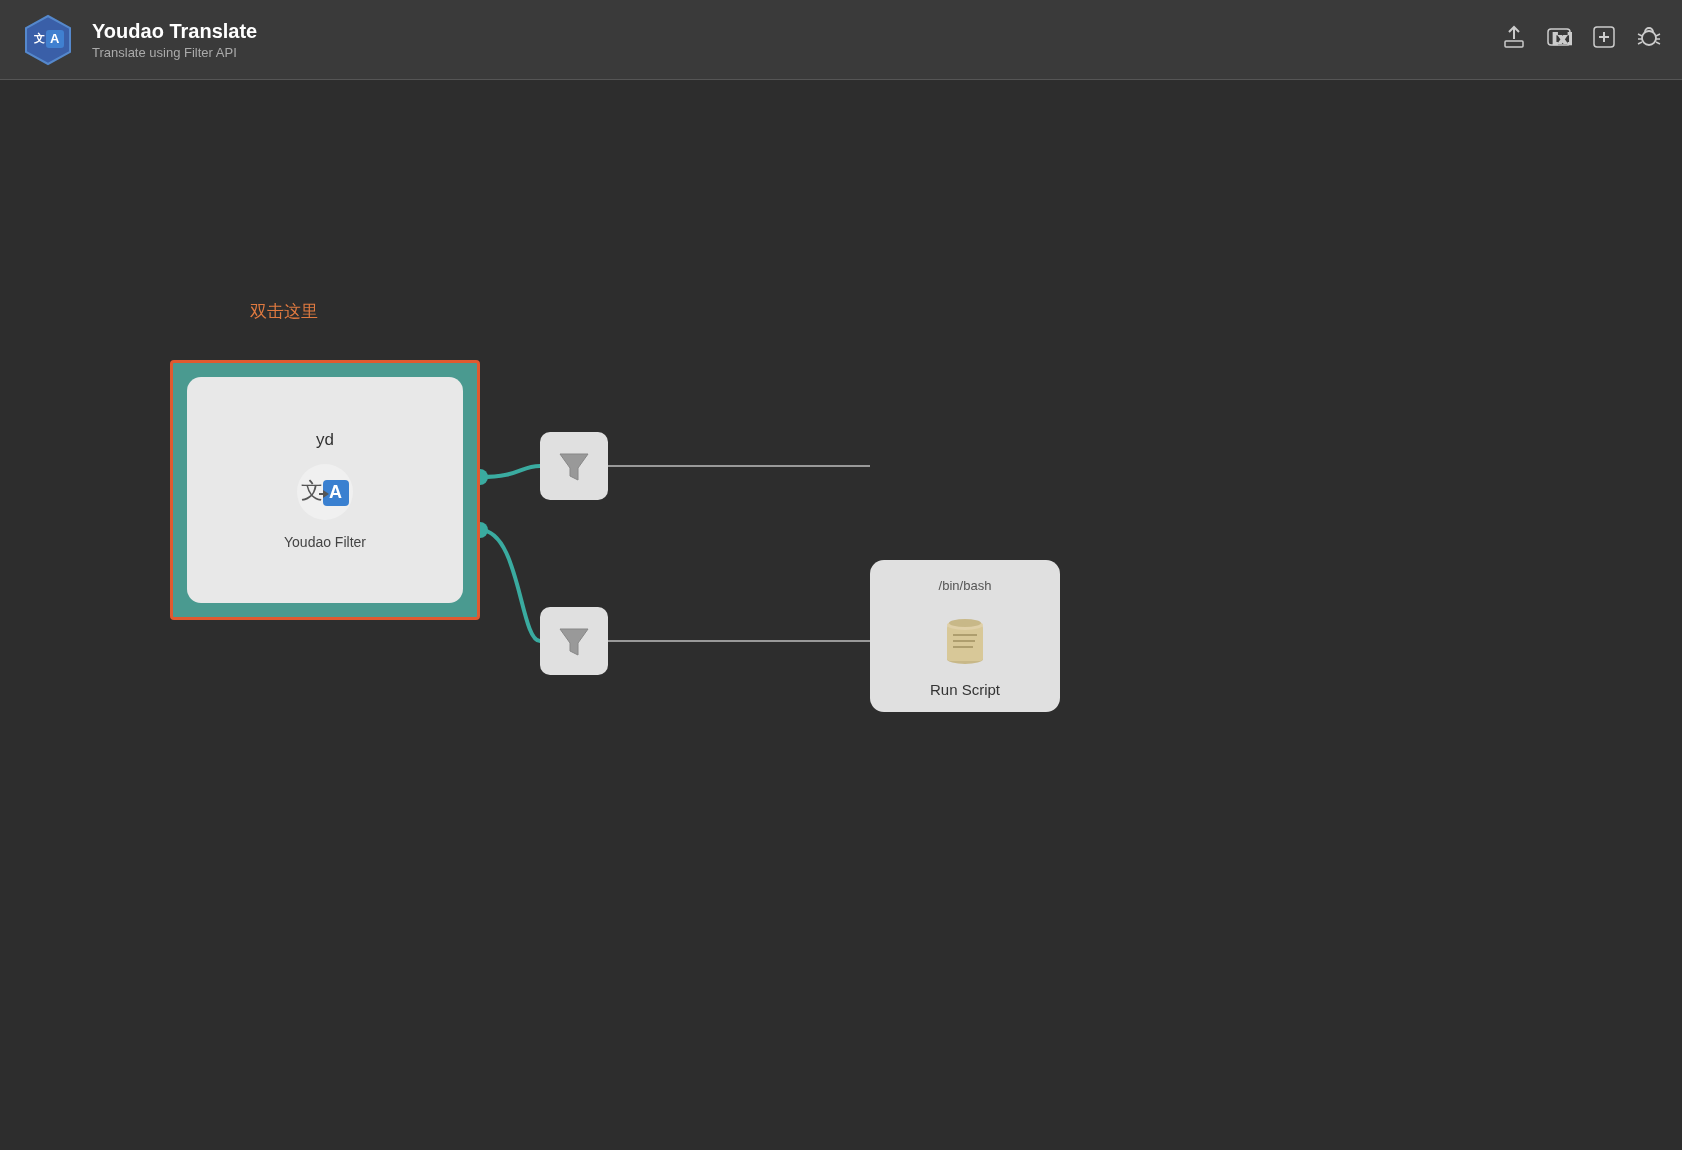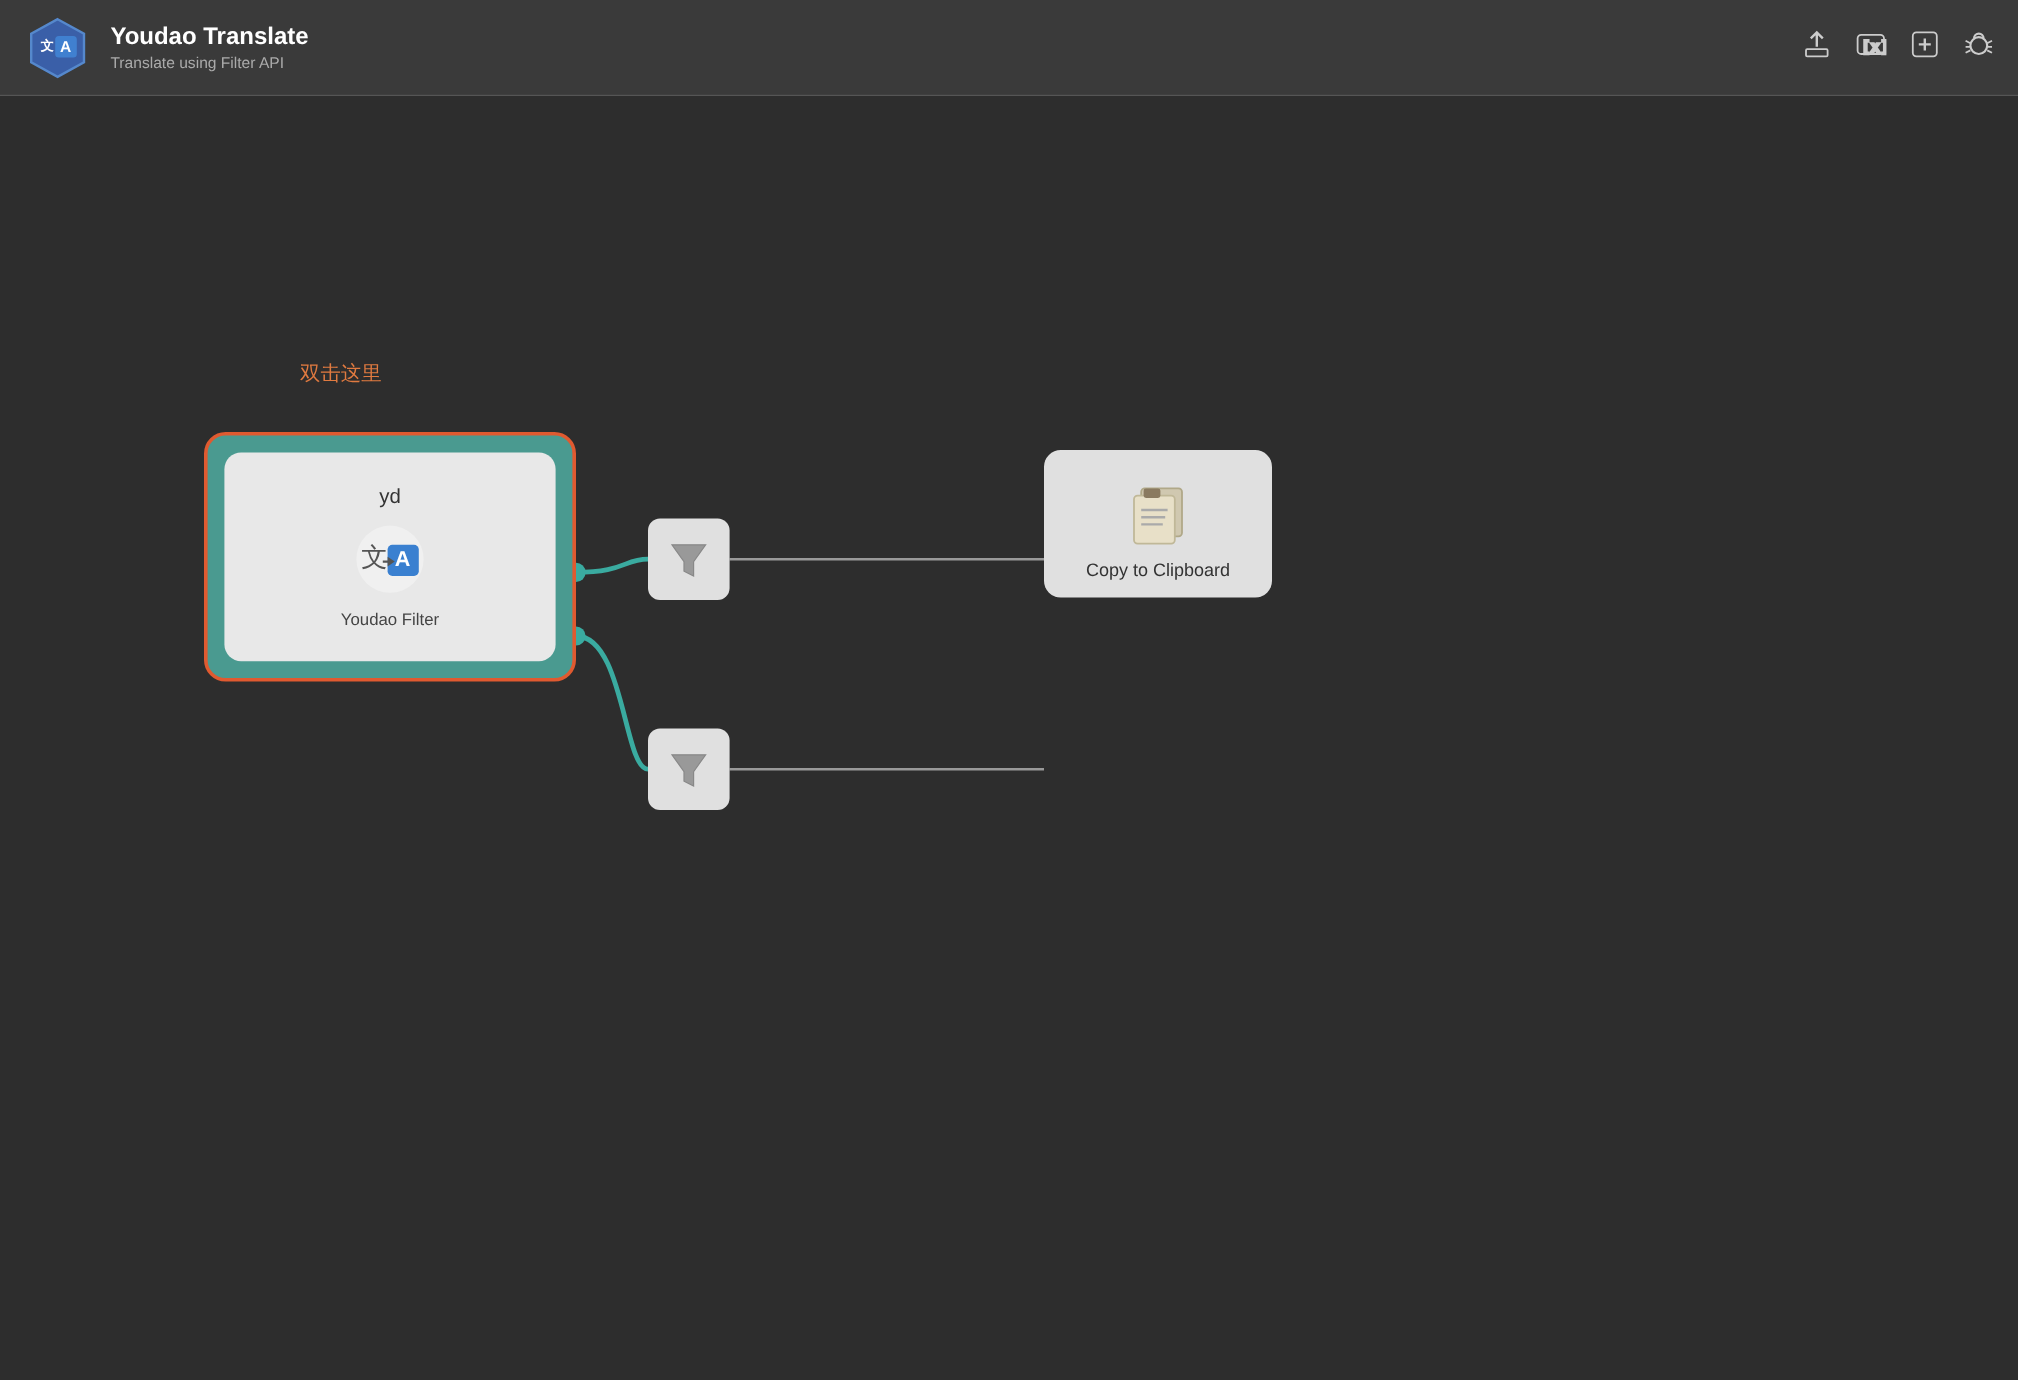--- a/index.html
+++ b/index.html
@@ -76,23 +76,23 @@
       font-size: 17px;
       font-weight: 500;
     }
 
     
     .script-filter-outer {
       position: absolute;
       top: 280px;
       left: 170px;
       width: 310px;
-      height: 208px;
+      height: 260px;
       border: 3px solid #e05a30;
-      border-radius: 18px;
+      border-radius: 4px;
       background: #4a9a90;
       padding: 14px;
       display: flex;
       align-items: center;
       justify-content: center;
     }
 
     .script-filter-inner {
       background: #e8e8e8;
       border-radius: 14px;
@@ -291,31 +291,32 @@
       <polygon points="4,6 32,6 22,20 22,32 14,28 14,20" fill="#999" stroke="#888" stroke-width="1"></polygon>
     </svg>
   </div>
 
   <div class="filter-node filter-node-bottom">
     <svg class="funnel-svg" viewBox="0 0 36 36">
       <polygon points="4,6 32,6 22,20 22,32 14,28 14,20" fill="#999" stroke="#888" stroke-width="1"></polygon>
     </svg>
   </div>
 
-  <div class="output-node output-node-top">
+
+  <div class="output-node output-node-bottom">
+    <div class="output-node-subtitle">/bin/bash</div>
 
     <svg width="64" height="64" viewBox="0 0 64 64">
 
-      <rect x="18" y="14" width="34" height="40" rx="3" fill="#d0c8b0" stroke="#b0a888" stroke-width="1.5"></rect>
-
-      <rect x="12" y="20" width="34" height="40" rx="3" fill="#e8e0c8" stroke="#c0b898" stroke-width="1.5"></rect>
-
-      <rect x="20" y="14" width="14" height="8" rx="2" fill="#8a7a60"></rect>
-
-      <line x1="18" y1="32" x2="40" y2="32" stroke="#aaa" stroke-width="2"></line>
-      <line x1="18" y1="38" x2="38" y2="38" stroke="#aaa" stroke-width="2"></line>
-      <line x1="18" y1="44" x2="36" y2="44" stroke="#aaa" stroke-width="2"></line>
+      <ellipse cx="32" cy="52" rx="18" ry="5" fill="#c8b888"></ellipse>
+      <rect x="14" y="18" width="36" height="36" rx="3" fill="#d8c898"></rect>
+      <ellipse cx="32" cy="18" rx="18" ry="5" fill="#e0d0a8"></ellipse>
+
+      <ellipse cx="32" cy="16" rx="16" ry="4" fill="#c8b888"></ellipse>
+
+      <line x1="20" y1="28" x2="44" y2="28" stroke="#a09060" stroke-width="1.5"></line>
+      <line x1="20" y1="34" x2="42" y2="34" stroke="#a09060" stroke-width="1.5"></line>
+      <line x1="20" y1="40" x2="40" y2="40" stroke="#a09060" stroke-width="1.5"></line>
     </svg>
-    <div class="output-node-label">Copy to Clipboard</div>
-  </div>
-
+    <div class="output-node-label">Run Script</div>
+  </div>
 
 </div>
 
 </body></html>

